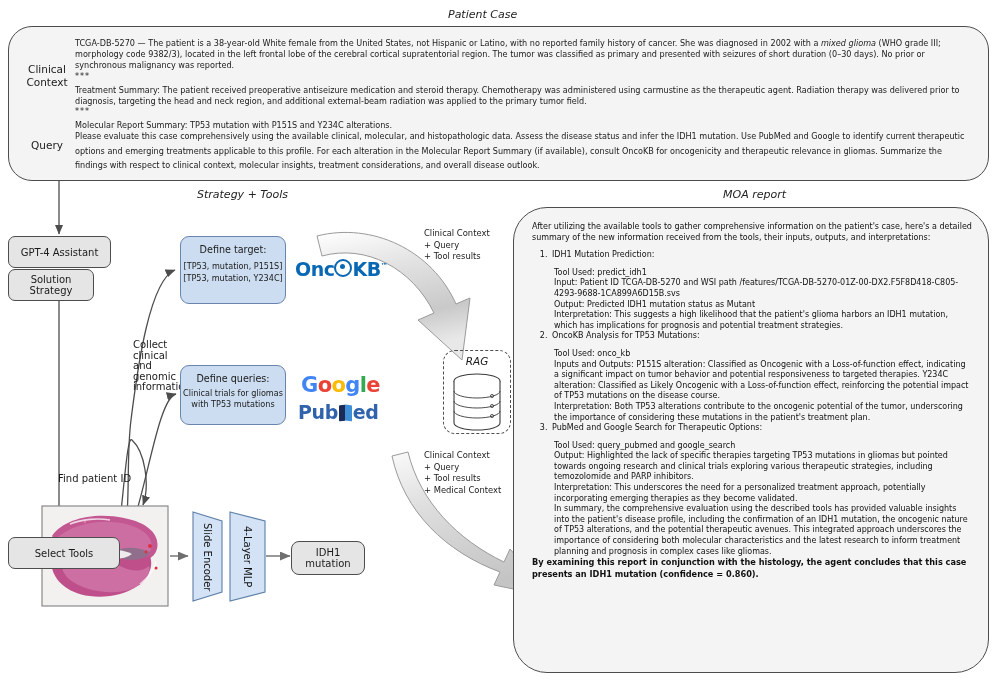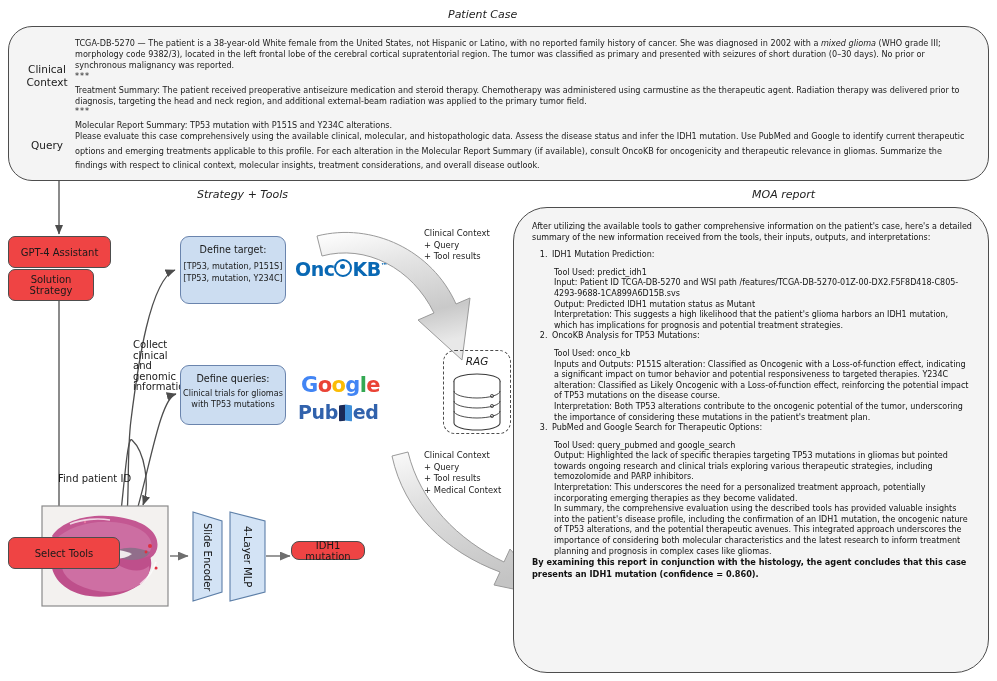--- a/index.html
+++ b/index.html
@@ -49,21 +49,21 @@
   .moa-intro{margin-bottom:7px !important;}
   ol.moa-list{margin:0;padding-left:18px;}
   ol.moa-list>li{margin:0 0 0 0;padding-left:2px;}
   ol.moa-list>li+li{margin-top:0px;}
   .moa-sub{margin-top:7px;margin-left:2px;}
   .moa-sub p{margin:0;}
   .moa-concl{margin-top:13px;font-weight:bold;font-size:8.2px;line-height:11.4px;}
 
   
   .node{
-    border:1.1px solid #4d4d4d;border-radius:7px;background:#ef4444;
+    border:1.1px solid #4d4d4d;border-radius:7px;background:#e5e5e5;
     display:flex;align-items:center;justify-content:center;
     font-size:10px;color:#1a1a1a;box-sizing:border-box;text-align:center;
   }
   .node-blue{
     border:1.1px solid #6a84ad;border-radius:9px;background:#ccddf1;
     box-sizing:border-box;text-align:center;color:#1a1a1a;
   }
   .nb-title{font-size:9.6px;padding-top:7px;}
   .nb-lines{font-size:8.1px;line-height:12px;padding-top:5px;}
   .nb-lines2{font-size:8.1px;line-height:11px;padding-top:4px;}
@@ -191,21 +191,21 @@
       <circle cx="57" cy="543" r="1.3" fill="#e02a3a"></circle>
       <circle cx="85" cy="522" r="1.2" fill="#e7749f"></circle>
       <path d="M70,524 C82,519 98,518 110,520" stroke="#ffffff" stroke-width="1.6" fill="none" opacity="0.75"></path>
       <path d="M140,584 C148,578 154,570 156,562" stroke="#ffffff" stroke-width="1.5" fill="none" opacity="0.7"></path>
     </g>
   </g>
 </svg>
 
 <div class="abs caption" style="left:448px;top:8px;">Patient Case</div>
 <div class="abs caption" style="left:197px;top:188px;">Strategy + Tools</div>
-<div class="abs caption" style="left:752px;top:188px;">MOA report</div>
+<div class="abs caption" style="left:723px;top:188px;">MOA report</div>
 
 <div class="abs panel" id="patient-case">
 
   <div class="pc-label" style="top:36px;">
     <div>Clinical</div>
     <div>Context</div>
   </div>
   <div class="pc-label" style="top:112px;">
     <span>Query</span>
   </div>
@@ -291,21 +291,21 @@
   <div>+ Medical Context</div>
 </div>
 
 <div class="abs" style="left:200px;top:520px;width:14px;height:74px;display:flex;align-items:center;justify-content:center;">
   <span class="trap-label">Slide Encoder</span>
 </div>
 <div class="abs" style="left:240px;top:520px;width:14px;height:74px;display:flex;align-items:center;justify-content:center;">
   <span class="trap-label">4-Layer MLP</span>
 </div>
 
-<div class="abs node" style="left:291px;top:541px;width:74px;height:19px;border-radius:8px;">
+<div class="abs node" style="left:291px;top:541px;width:74px;height:34px;border-radius:8px;">
   <span>IDH1 mutation</span>
 </div>
 
 <div class="abs panel" id="moa-panel">
   <div class="moa-body">
     <p class="moa-intro">After utilizing the available tools to gather comprehensive information on the patient's case, here's a detailed summary of the new information received from the tools, their inputs, outputs, and interpretations:</p>
 
     <ol class="moa-list">
       <li>
         <span>IDH1 Mutation Prediction:</span>

